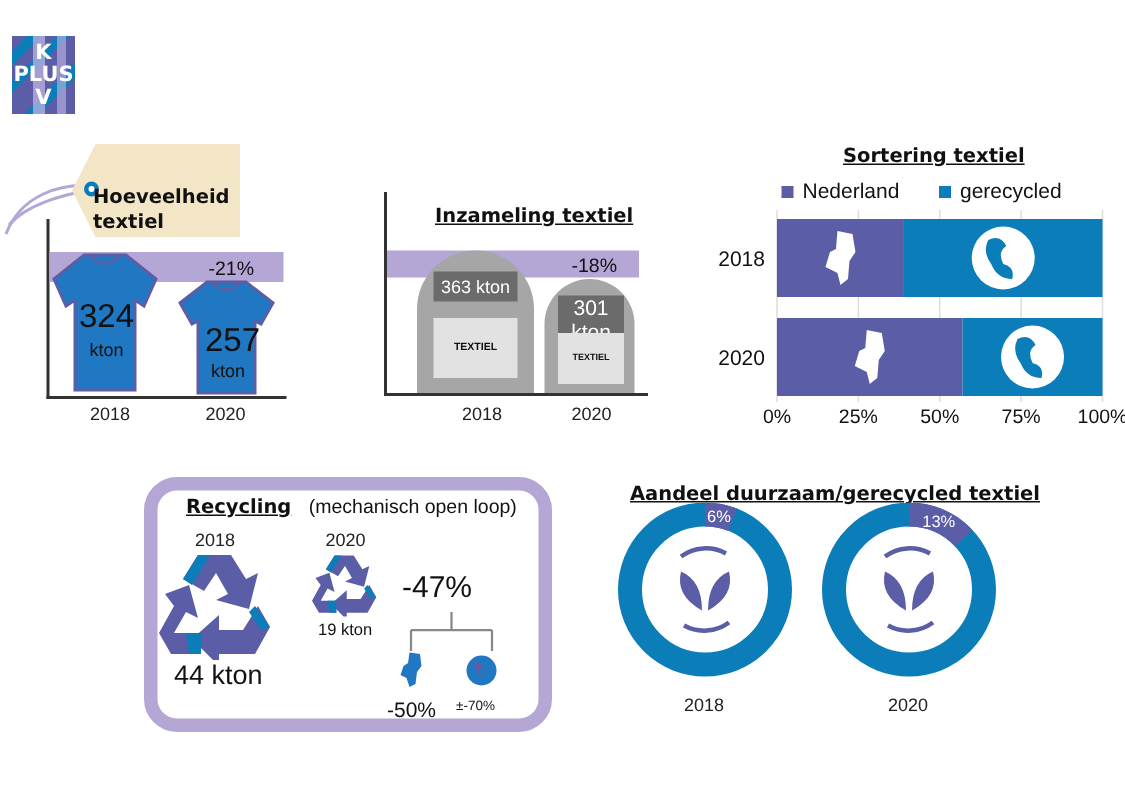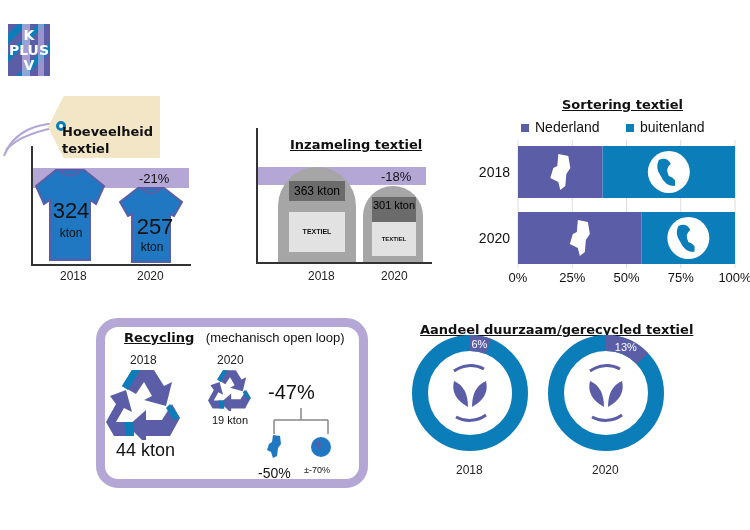--- a/index.html
+++ b/index.html
@@ -8,21 +8,21 @@
   .logo { left:8px; top:24px; width:42px; height:52px; overflow:hidden; }
   .logo-txt { position:absolute; left:0; width:42px; text-align:center; color:#fff; font-weight:bold; font-size:14px; line-height:14px; font-family:"DejaVu Sans", sans-serif; }
   .tag { left:48px; top:96px; width:112px; height:62px; background:#f2e6c6; clip-path:polygon(14% 0,100% 0,100% 100%,14% 100%,0 50%); }
   .tag-txt { left:62px; top:100px; width:94px; font-weight:bold; font-size:13px; line-height:17px; font-family:"DejaVu Sans", sans-serif;margin-top:23px; }
   .axis { background:#333; }
   .band { background:#b4a7d6; }
   .pct { font-size:13px; }
   .yr { font-size:12px; color:#222; }
   .shirt-num { color:#111; text-align:center; }
   .bin { background:#a6a6a6; border-radius:40px 40px 0 0; }
-  .bin-label { background:#6b6b6b; color:#000000; font-size:12px; text-align:center; }
+  .bin-label { background:#6b6b6b; color:#ffffff; font-size:12px; text-align:center; }
   .bin-box { background:#e2e2e2; font-size:7px; font-weight:bold; text-align:center; }
   .title { font-weight:bold; font-size:13px; font-family:"DejaVu Sans", sans-serif;text-decoration:underline; }
   .recbox { left:96px; top:318px; width:272px; height:170px; border:9px solid #b4a7d6; border-radius:22px; box-sizing:border-box; background:#fff; }
 </style>
 </head>
 <body>
 
 <div class="abs logo">
   <svg width="42" height="52" style="position:absolute;left:0;top:0">
     <rect width="42" height="52" fill="#5b5ea6"></rect>
@@ -68,32 +68,32 @@
 <div class="abs yr" style="left:137px;top:269px">2020</div>
 
 <div class="abs axis" style="left:256px;top:128px;width:2px;height:136px"></div>
 <div class="abs axis" style="left:256px;top:262px;width:176px;height:2px"></div>
 <div class="abs title" style="left:290px;top:137px">Inzameling textiel</div>
 <div class="abs band" style="left:258px;top:167px;width:168px;height:18px"></div>
 <div class="abs bin" style="left:278px;top:167px;width:78px;height:95px"></div>
 <div class="abs bin-label" style="left:289px;top:181px;width:56px;height:20px;line-height:20px">363 kton</div>
 <div class="abs bin-box" style="left:289px;top:212px;width:56px;height:40px;line-height:40px">TEXTIEL</div>
 <div class="abs bin" style="left:363px;top:186px;width:60px;height:76px;border-radius:30px 30px 0 0"></div>
-<div class="abs bin-label" style="left:372px;top:197px;width:44px;height:27px;line-height:16px;font-size:11px">301 kton</div>
+<div class="abs bin-label" style="left:372px;top:197px;width:44px;height:27px;line-height:16px;font-size:14px">301 kton</div>
 <div class="abs bin-box" style="left:372px;top:222px;width:44px;height:34px;line-height:34px;font-size:6px">TEXTIEL</div>
 <div class="abs pct" style="left:381px;top:169px">-18%</div>
 <div class="abs yr" style="left:308px;top:269px">2018</div>
 <div class="abs yr" style="left:381px;top:269px">2020</div>
 
 <div class="abs title" style="left:562px;top:97px">Sortering textiel</div>
 <div class="abs" style="left:521px;top:119px;font-size:14px">
   <span style="display:inline-block;width:8px;height:8px;background:#5b5ea6;margin-right:6px"></span><span>Nederland</span>
 </div>
 <div class="abs" style="left:626px;top:119px;font-size:14px">
-  <span style="display:inline-block;width:8px;height:8px;background:#0b7db8;margin-right:6px"></span><span>buitenland</span>
+  <span style="display:inline-block;width:8px;height:8px;background:#0b7db8;margin-right:6px"></span><span>gerecycled</span>
 </div>
 <svg id="sort-chart" class="abs" style="left:470px;top:140px" width="280" height="150">
     <line x1="48" x2="48" y1="0" y2="128" stroke="#dddddd" stroke-width="1"></line>
     <text x="48" y="142" text-anchor="middle" font-size="13" fill="#111" font-family="Liberation Sans, sans-serif">0%</text>
     <line x1="102.25" x2="102.25" y1="0" y2="128" stroke="#dddddd" stroke-width="1"></line>
     <text x="102.25" y="142" text-anchor="middle" font-size="13" fill="#111" font-family="Liberation Sans, sans-serif">25%</text>
     <line x1="156.5" x2="156.5" y1="0" y2="128" stroke="#dddddd" stroke-width="1"></line>
     <text x="156.5" y="142" text-anchor="middle" font-size="13" fill="#111" font-family="Liberation Sans, sans-serif">50%</text>
     <line x1="210.75" x2="210.75" y1="0" y2="128" stroke="#dddddd" stroke-width="1"></line>
     <text x="210.75" y="142" text-anchor="middle" font-size="13" fill="#111" font-family="Liberation Sans, sans-serif">75%</text>

